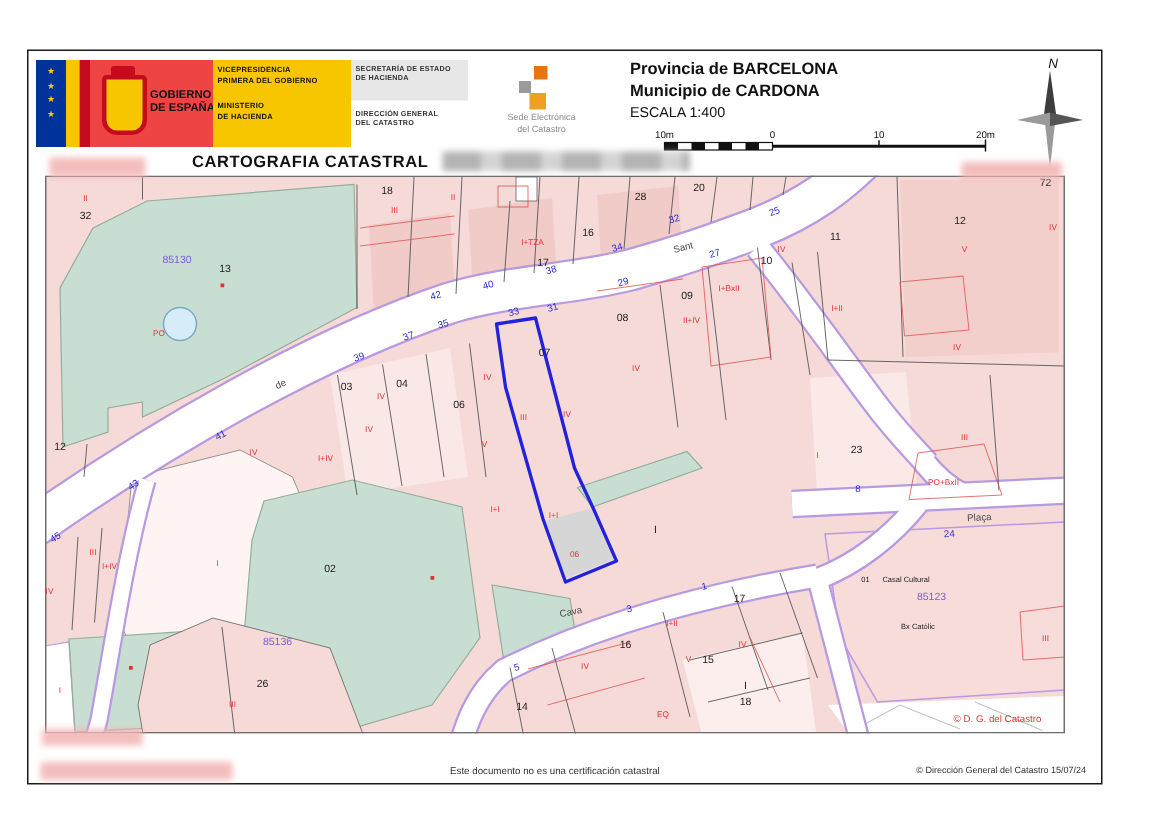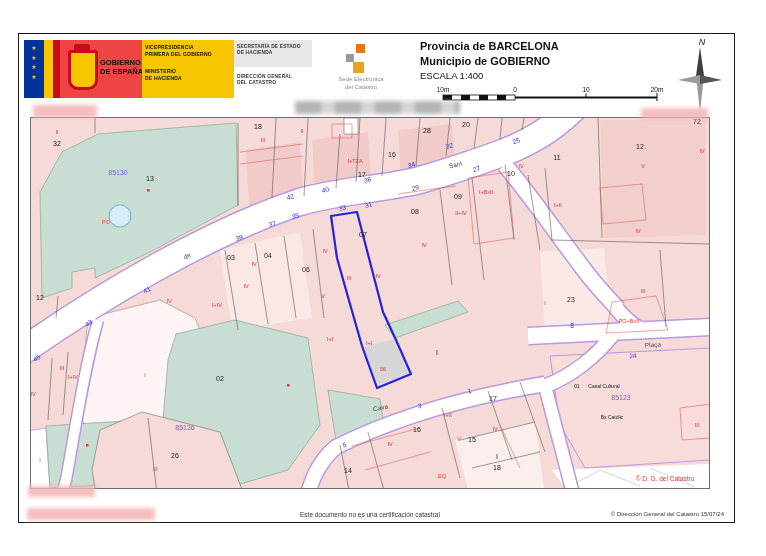--- a/index.html
+++ b/index.html
@@ -82,21 +82,21 @@
     <div class="sq" style="left:24px;top:12px;width:8px;height:8px;background:#9a9a9a;"></div>
     <div class="sq" style="left:31px;top:20px;width:11px;height:11px;background:#f0a020;"></div>
     <div id="sede-text">
       <div>Sede Electrónica</div>
       <div>del Catastro</div>
     </div>
   </div>
 
   <div id="title-block" class="abs">
     <div class="t-bold">Provincia de BARCELONA</div>
-    <div class="t-bold">Municipio de GOBIERNO</div>
+    <div class="t-bold">Municipio de CARDONA</div>
     <div class="t-norm">ESCALA 1:400</div>
   </div>
 
   <svg class="abs" style="left:436px;top:84px;" width="236" height="22" viewBox="0 0 236 22">
     <text class="sb" x="7" y="8">10m</text>
     <text class="sb" x="79" y="8">0</text>
     <text class="sb" x="150" y="8">10</text>
     <text class="sb" x="221" y="8">20m</text>
     <g>
       <rect x="7" y="11" width="72" height="5" fill="#fff" stroke="#111" stroke-width="0.8"></rect>
@@ -113,20 +113,21 @@
   </svg>
 
   <svg class="abs" style="left:668px;top:34px;" width="64" height="80" viewBox="0 0 64 80">
     <text class="north-n" x="34" y="11">N</text>
     <polygon points="32,13 36,42 28,42" fill="#3d3d3d"></polygon>
     <polygon points="32,78 36,42 28,42" fill="#9a9a9a"></polygon>
     <polygon points="10,46 32,41 32,50" fill="#9a9a9a"></polygon>
     <polygon points="54,46 32,41 32,50" fill="#555"></polygon>
   </svg>
 
+  <div id="carto-title" class="abs">CARTOGRAFIA CATASTRAL</div>
 
   <svg class="abs" style="left:30px;top:117px;" width="680" height="372" viewBox="30 117 680 372">
 
     <rect x="30" y="117" width="680" height="372" fill="#f6dad8"></rect>
 
     <polygon points="600,120 706,120 706,235 604,238" fill="#f3cfcc"></polygon>
     <polygon points="246,150 300,142 304,210 250,222" fill="#f0cbc8"></polygon>
     <polygon points="312,140 368,132 372,196 316,206" fill="#f0cbc8"></polygon>
     <polygon points="398,130 452,124 456,186 402,196" fill="#f0cbc8"></polygon>
     <polygon points="220,250 300,232 312,318 232,330" fill="#fae8e6"></polygon>

